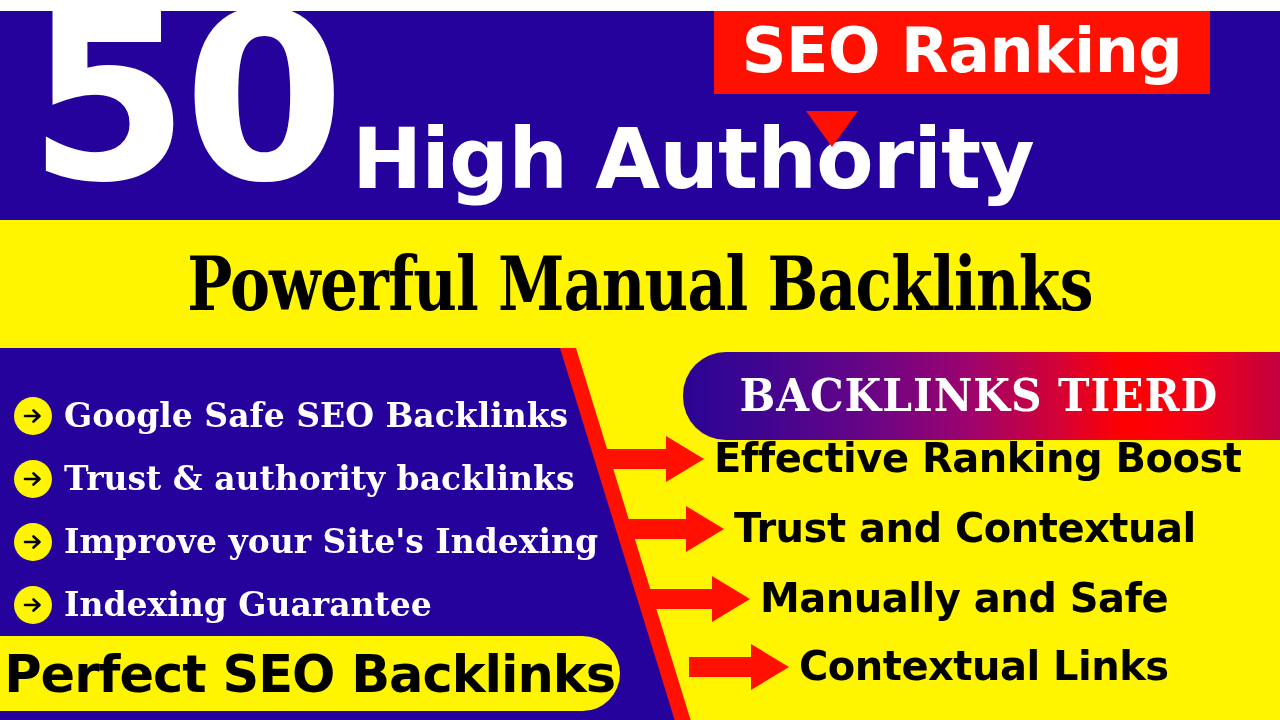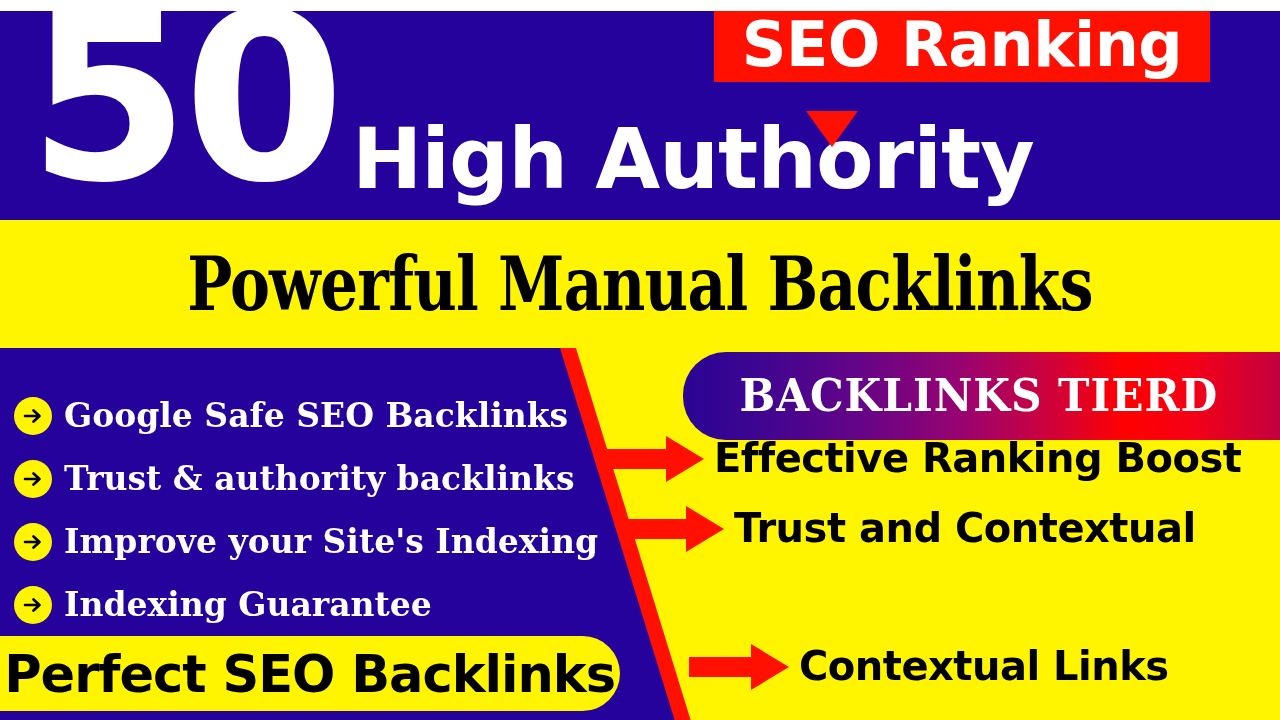--- a/index.html
+++ b/index.html
@@ -50,21 +50,21 @@
     letter-spacing: -1px;
     color: #FFFFFF;
     white-space: nowrap;
     z-index: 4;
   }
 
   
   .bubble {
     position: absolute;
     left: 714px; top: 0px;
-    width: 496px; height: 71px;
+    width: 496px; height: 83px;
     background: #FF1000;
     z-index: 6;
     display: flex;
     align-items: center;
     justify-content: center;
     text-align: center;
   }
   .bubble-text {
     font-family: "DejaVu Sans", sans-serif;
     font-weight: 700;
@@ -345,20 +345,26 @@
         <span class="feature-text">Effective Ranking Boost</span>
       </div>
 
       <div class="feature-row fr1">
         <svg class="arrow" width="100" height="46" viewBox="0 0 100 46">
           <path d="M0 13 H62 V0 L100 23 L62 46 V33 H0 Z" fill="#FF1000"></path>
         </svg>
         <span class="feature-text">Trust and Contextual</span>
       </div>
 
+      <div class="feature-row fr2">
+        <svg class="arrow" width="100" height="46" viewBox="0 0 100 46">
+          <path d="M0 13 H62 V0 L100 23 L62 46 V33 H0 Z" fill="#FF1000"></path>
+        </svg>
+        <span class="feature-text">Manually and Safe</span>
+      </div>
 
       <div class="feature-row fr3">
         <svg class="arrow" width="100" height="46" viewBox="0 0 100 46">
           <path d="M0 13 H62 V0 L100 23 L62 46 V33 H0 Z" fill="#FF1000"></path>
         </svg>
         <span class="feature-text">Contextual Links</span>
       </div>
 
     </div>
 

